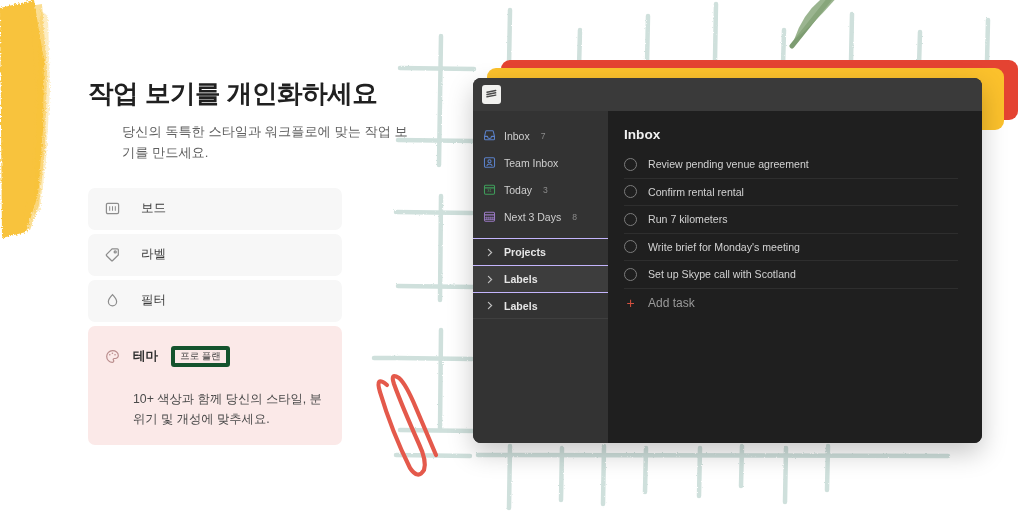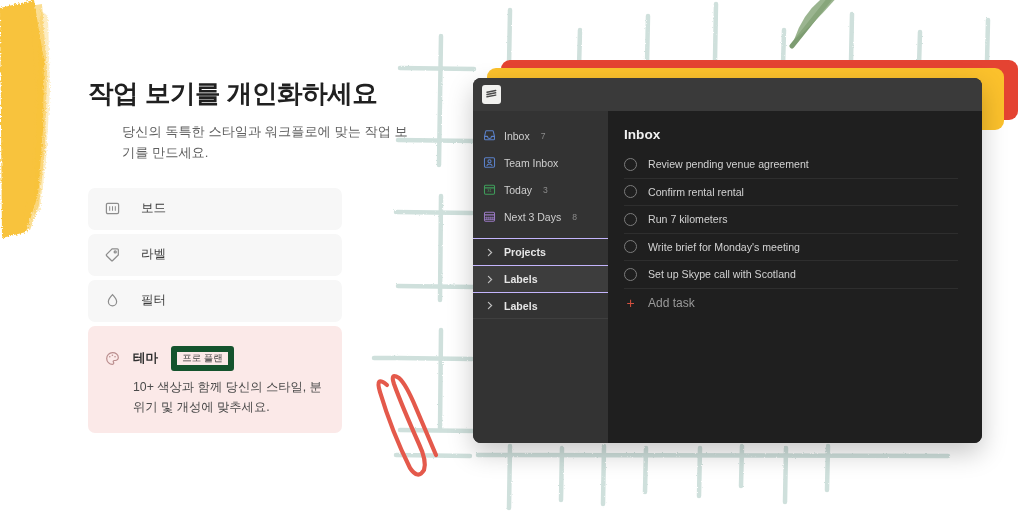--- a/index.html
+++ b/index.html
@@ -97,28 +97,28 @@
   }
   .theme-head .f-icon { color: #b98c8c; }
   .theme-title {
     font-size: 12.6px;
     color: #2f2f2f;
     font-weight: bold;
   }
   .pro-badge {
     font-size: 9.5px;
     color: #3a3a3a;
-    border: 6px solid #14532d;
+    border: 4px solid #14532d;
     border-radius: 3px;
     padding: 1.5px 5px 2.5px 5px;
     line-height: 1;
     white-space: nowrap;
   }
   .theme-desc {
-    margin-top: 7px;
+    margin-top: 23px;
     margin-left: 28px;
     font-size: 12.3px;
     line-height: 1.62;
     color: #4a4a4a;
   }
 
   
   .window-stack {
     position: absolute;
     left: 473px;

